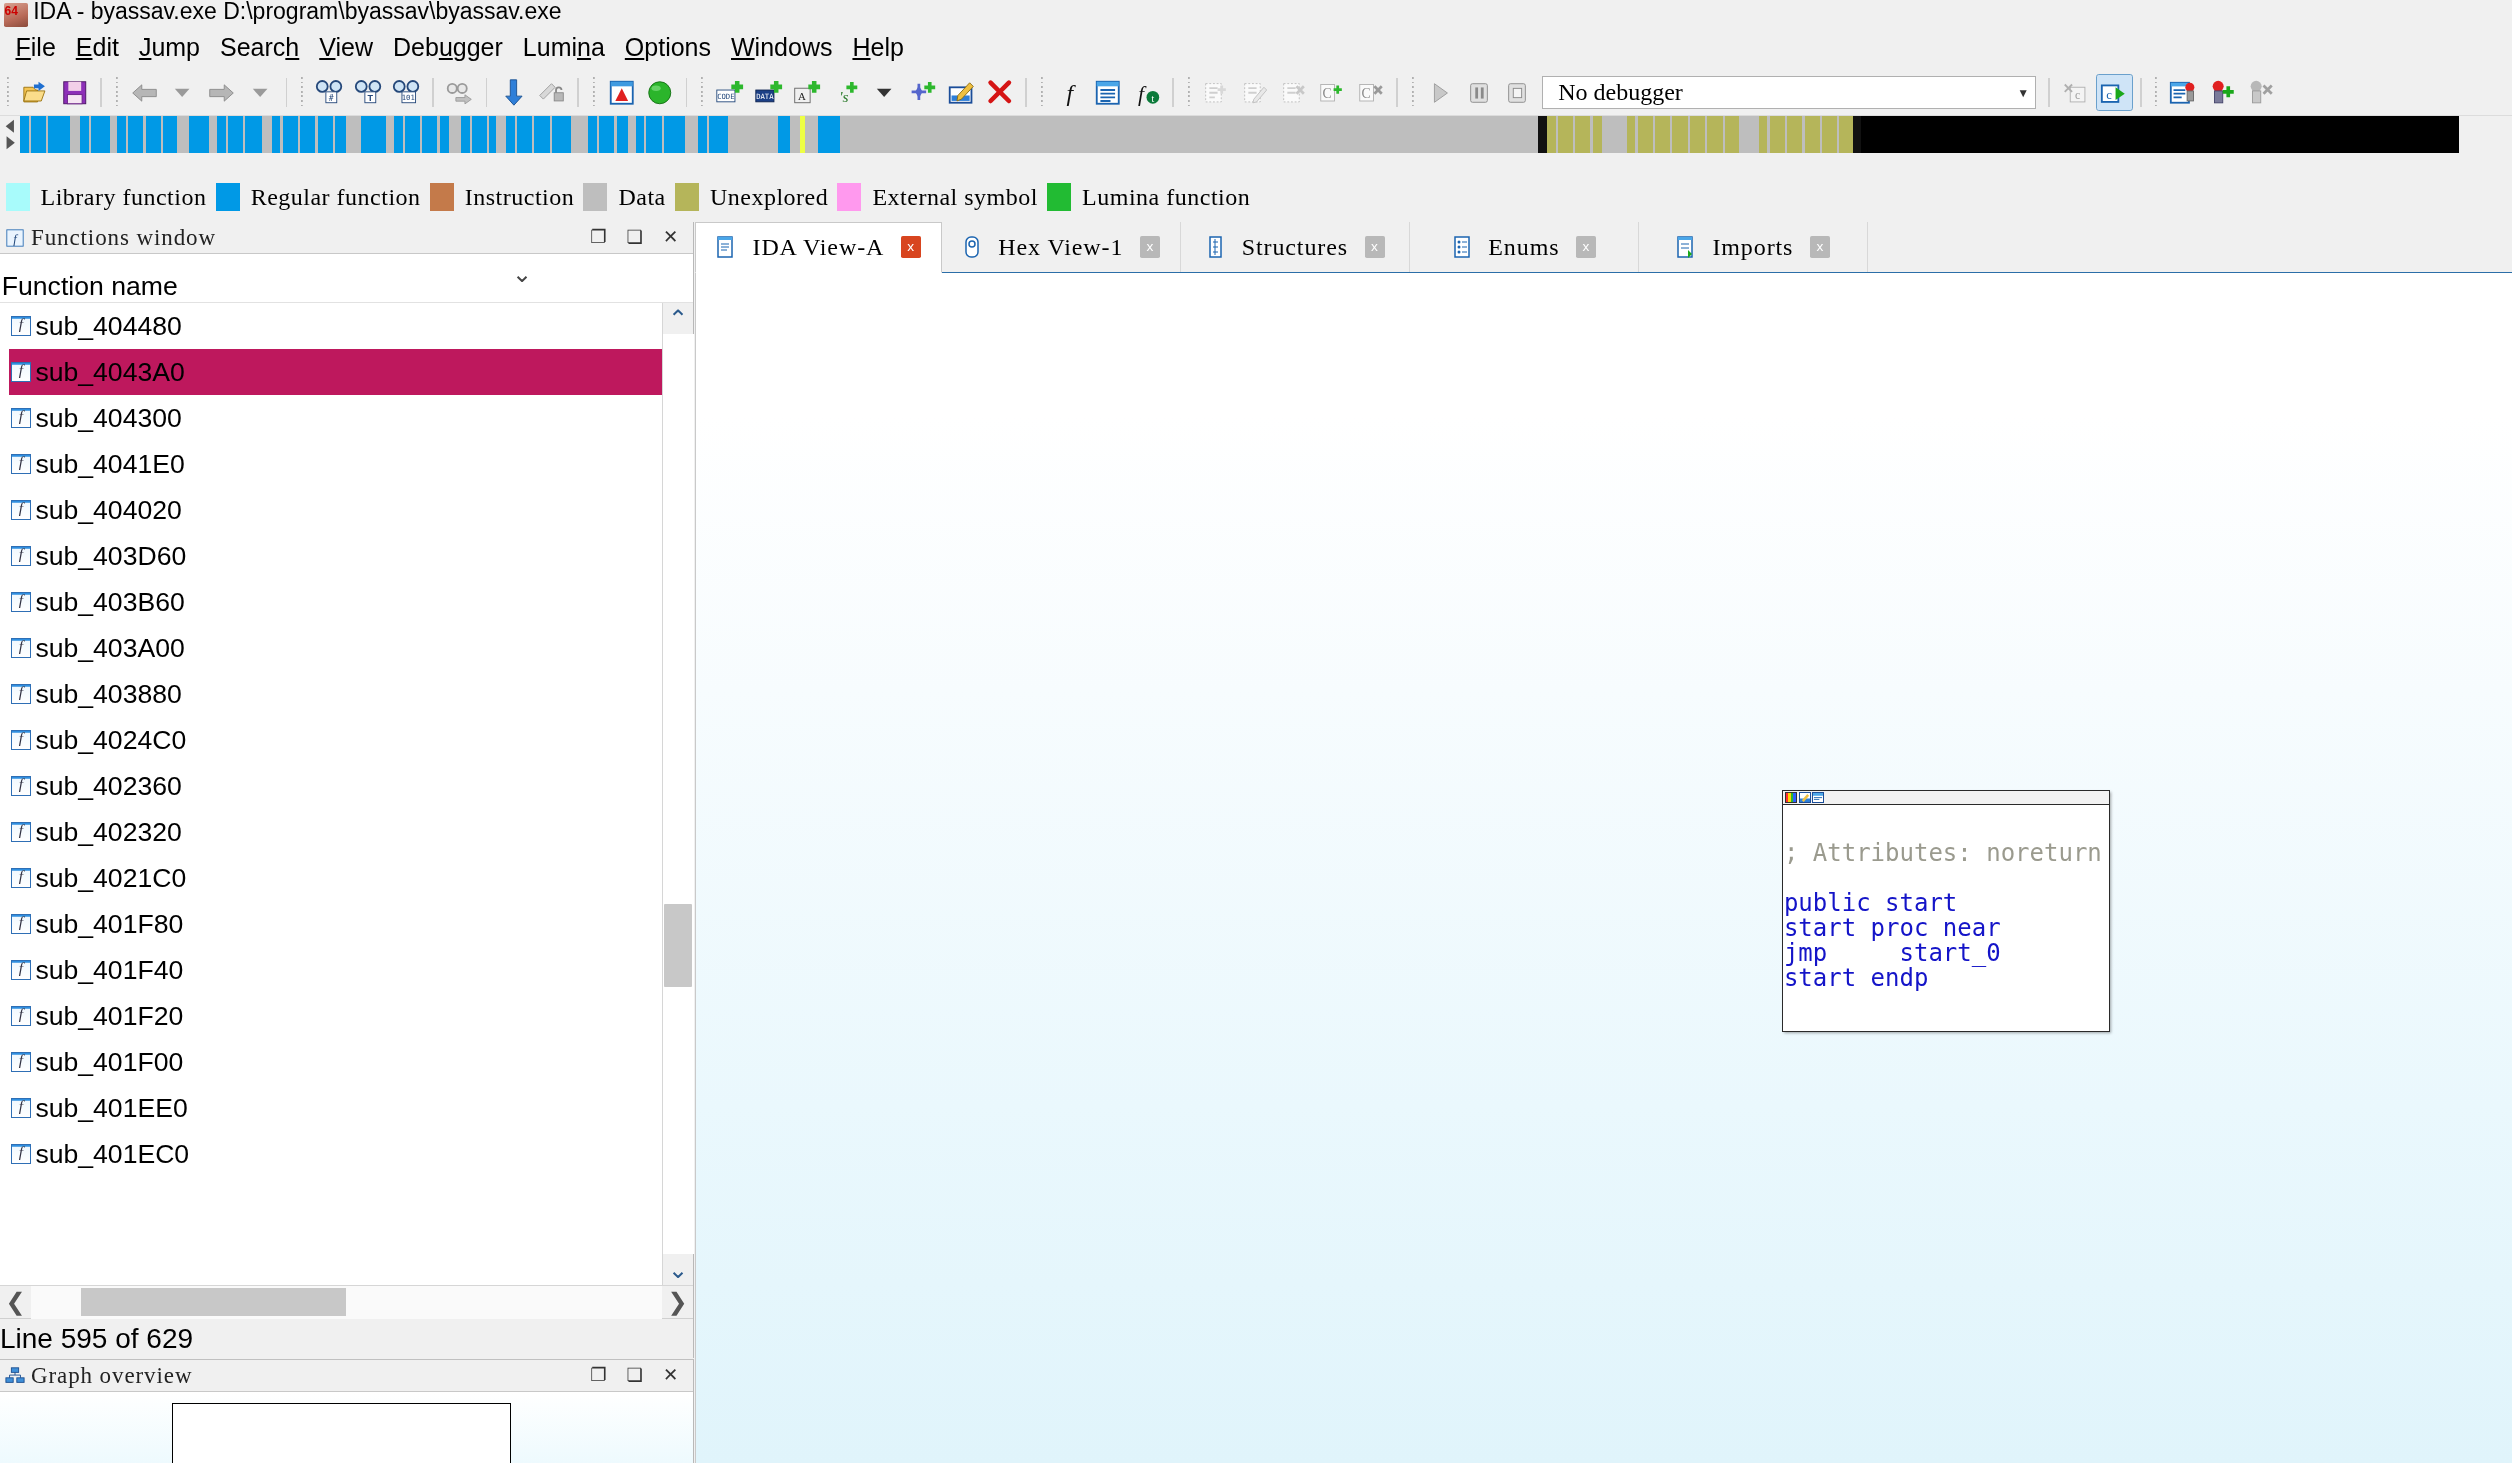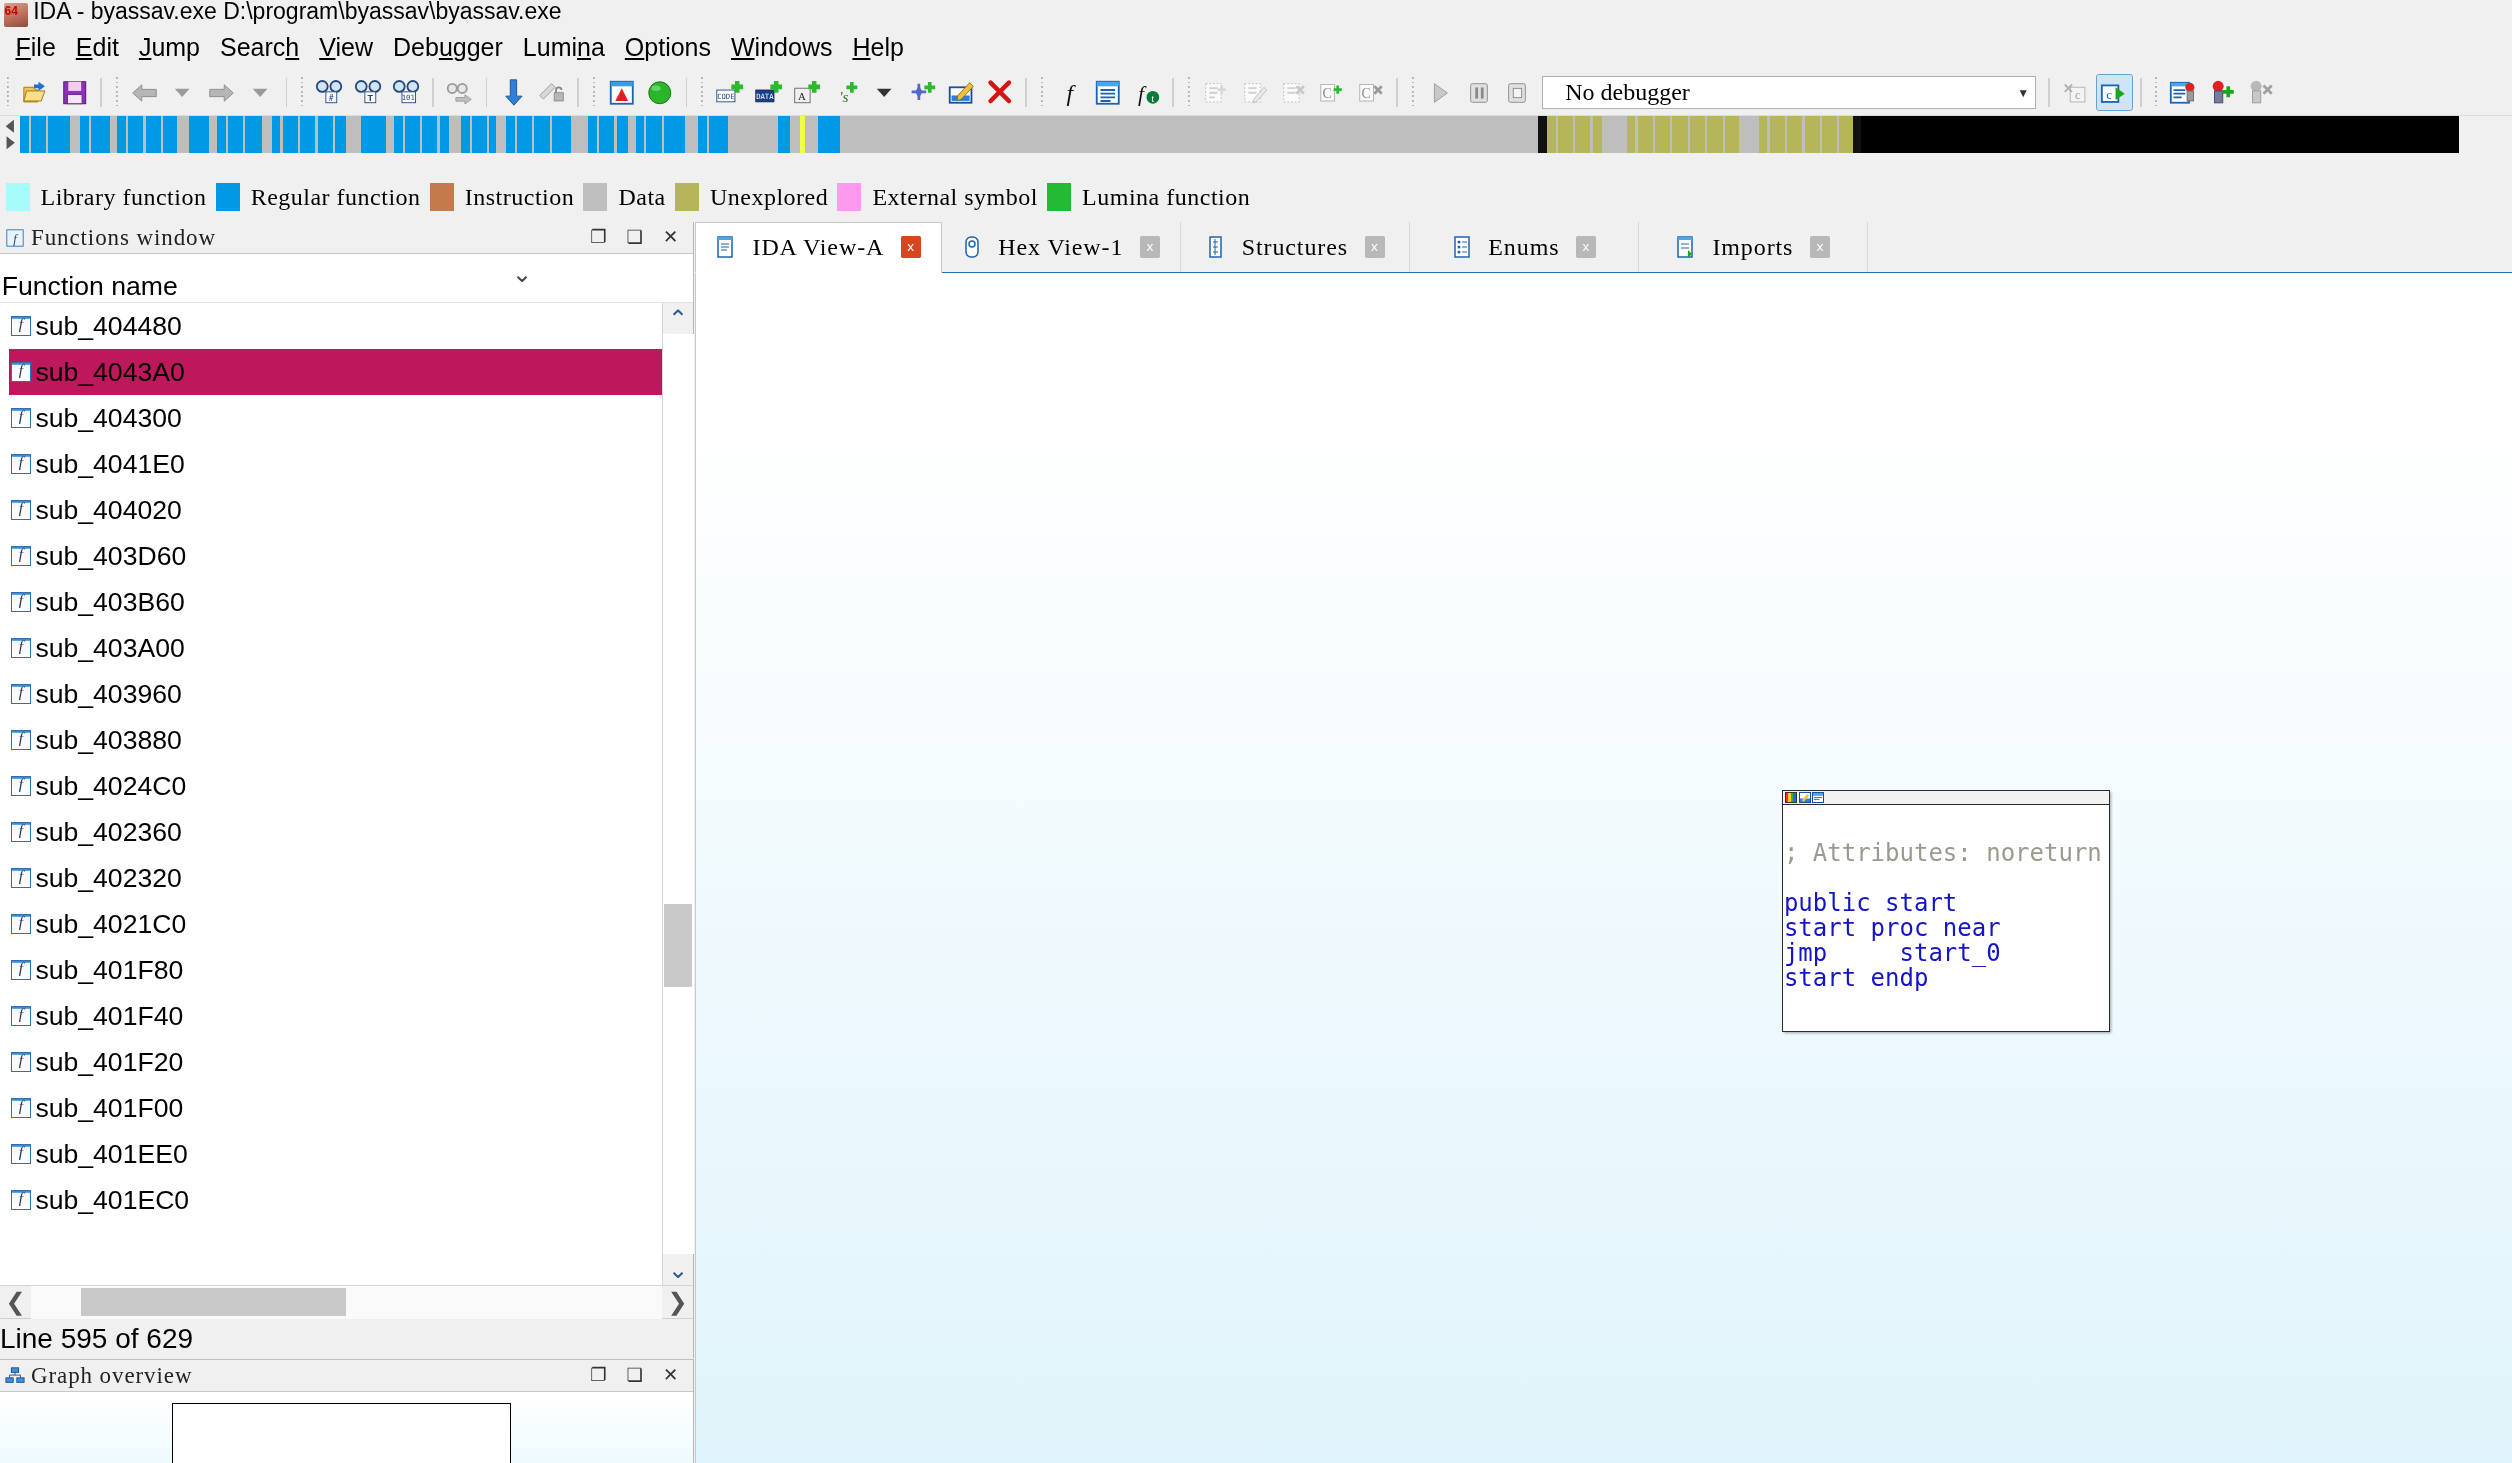--- a/index.html
+++ b/index.html
@@ -490,21 +490,21 @@
         <rect x="16" y="8" width="3" height="12" fill="#8a8a8a"></rect>
       </svg>
     </div>
     <div class="tb-btn">
       <svg width="26" height="26" viewBox="0 0 28 28">
         <rect x="5" y="4" width="18" height="20" rx="2" fill="#e0e0e0" stroke="#8a8a8a"></rect>
         <rect x="10" y="9" width="9" height="10" fill="#f4f4f4" stroke="#8a8a8a"></rect>
       </svg>
     </div>
     <div class="dbg-select" style="width:494px;height:33px;background:#fff;border:0.9px solid #b0b0b0;display:flex;align-items:center;margin:0 5.5px;">
-      <span style="flex:1;font-size:24px;padding-left:22px;font-family:'Liberation Serif',serif;white-space:nowrap;">No debugger</span>
+      <span style="flex:1;font-size:24px;padding-left:15px;font-family:'Liberation Serif',serif;white-space:nowrap;">No debugger</span>
       <span style="width:24px;text-align:center;font-size:12px;color:#333;">▼</span>
     </div>
     <div class="tb-sep"></div>
     <div class="tb-btn">
       <svg width="27.5" height="27.5" viewBox="0 0 30 30">
         <rect x="9" y="9" width="16" height="16" fill="#f4f4f4" stroke="#b0b0b0"></rect>
         <text x="17" y="22" font-size="13" fill="#a0a0a0" text-anchor="middle" font-family="serif">c</text>
         <path d="M3 6l8 8M11 6l-8 8" stroke="#b0b0b0" stroke-width="2"></path>
       </svg>
     </div>
@@ -712,24 +712,20 @@
           <div class="fn-row">
             <span class="fico"></span>
             <span>sub_403B60</span>
           </div>
           <div class="fn-row">
             <span class="fico"></span>
             <span>sub_403A00</span>
           </div>
           <div class="fn-row">
             <span class="fico"></span>
-            <span>sub_403960</span>
-          </div>
-          <div class="fn-row">
-            <span class="fico"></span>
             <span>sub_403880</span>
           </div>
           <div class="fn-row">
             <span class="fico"></span>
             <span>sub_4024C0</span>
           </div>
           <div class="fn-row">
             <span class="fico"></span>
             <span>sub_402360</span>
           </div>

